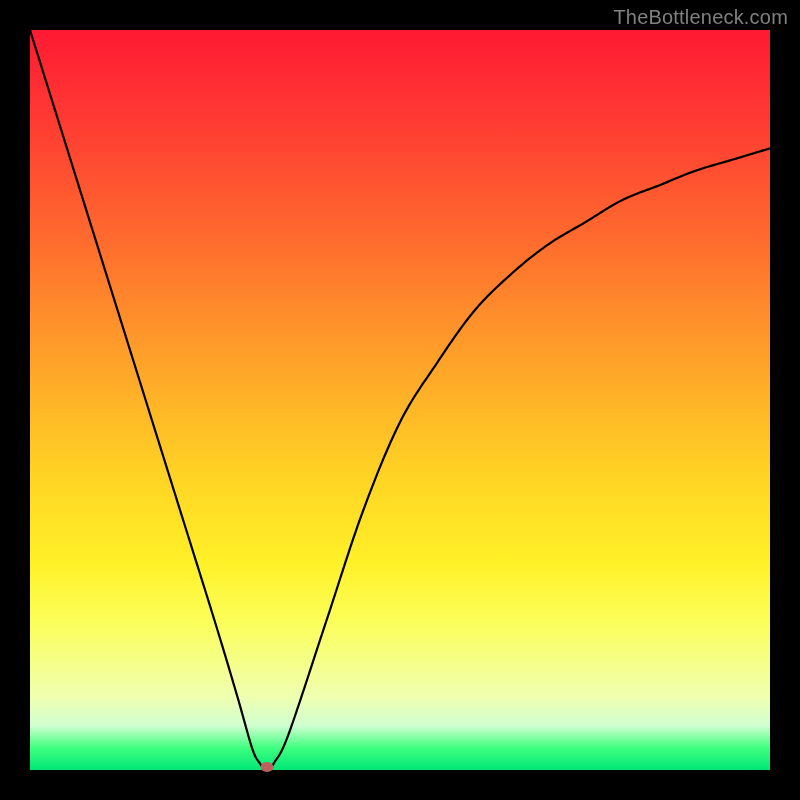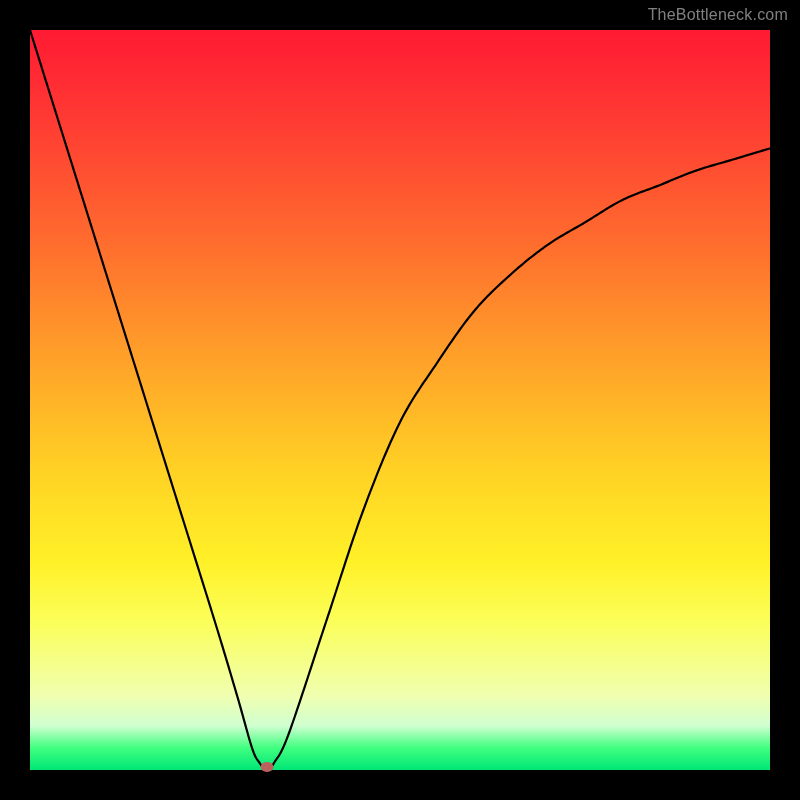--- a/index.html
+++ b/index.html
@@ -21,21 +21,21 @@
        #f0ffb0 90%,
        #d0ffd0 94%,
        #40ff80 97%,
        #00e676 100%);
   }
   .watermark {
     position: absolute;
     top: 6px;
     right: 12px;
     color: #808080;
-    font-size: 16px;
+    font-size: 20px;
     font-weight: 500;
     z-index: 10;
     letter-spacing: 0.2px;
   }
   .curve-svg {
     position: absolute;
     left: 0; top: 0;
     width: 740px; height: 740px;
     z-index: 2;
   }

